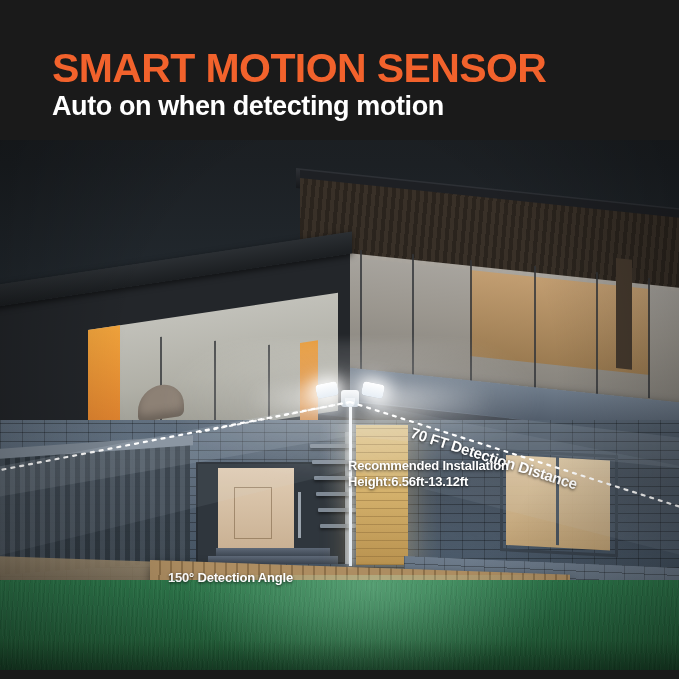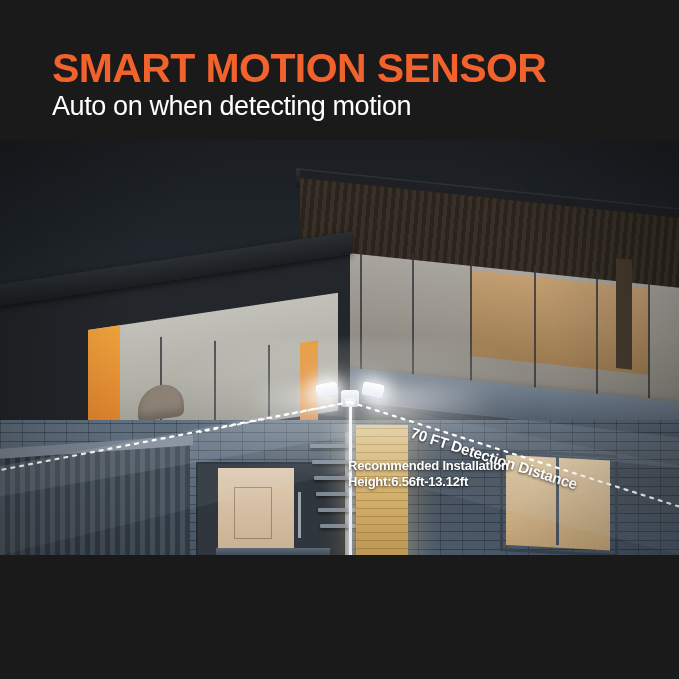--- a/index.html
+++ b/index.html
@@ -4,39 +4,39 @@
 <style>
   * { margin:0; padding:0; box-sizing:border-box; }
   html,body{
     width:679px; height:679px;
     background:#1a1a1a;
     font-family:"Liberation Sans", sans-serif;
     overflow:hidden;
   }
   #page{
     position:relative;
-    width:679px; height:555px;
+    width:679px; height:670px;
     background:#ec4899;
     overflow:hidden;
   }
 
   
   .header{
     position:absolute; left:0; top:0; width:679px; height:140px;
     background:#1a1a1a; z-index:40;
   }
   .title{
     position:absolute; left:52px; top:45px;
     font-size:41px; font-weight:bold; letter-spacing:-0.6px;
     color:#f2622c; white-space:nowrap;
     font-family:"Liberation Sans", sans-serif;
   }
   .subtitle{
     position:absolute; left:52px; top:91px;
-    font-size:27px; font-weight:normal; letter-spacing:-0.4px;
+    font-size:27px; font-weight:bold; letter-spacing:-0.4px;
     color:#ffffff; white-space:nowrap;
   }
 
   
   .photo{
     position:absolute; left:0; top:0; width:679px; height:679px;
     overflow:hidden; z-index:1;
     background:#14181c;
   }
 

